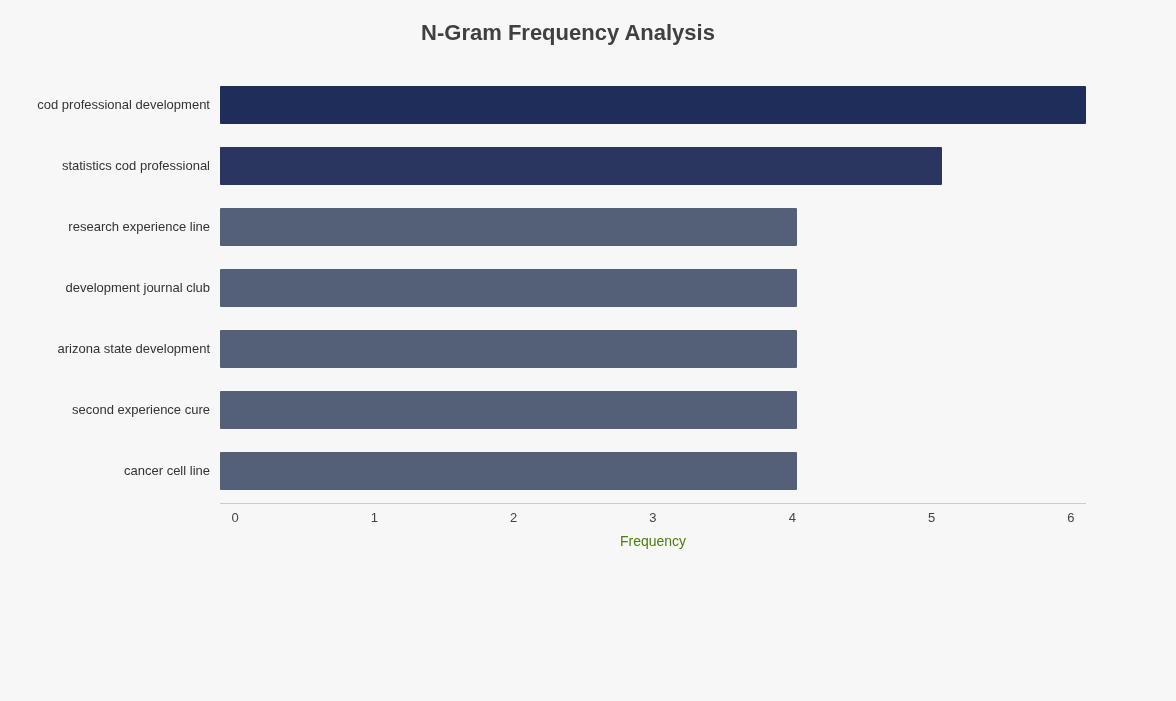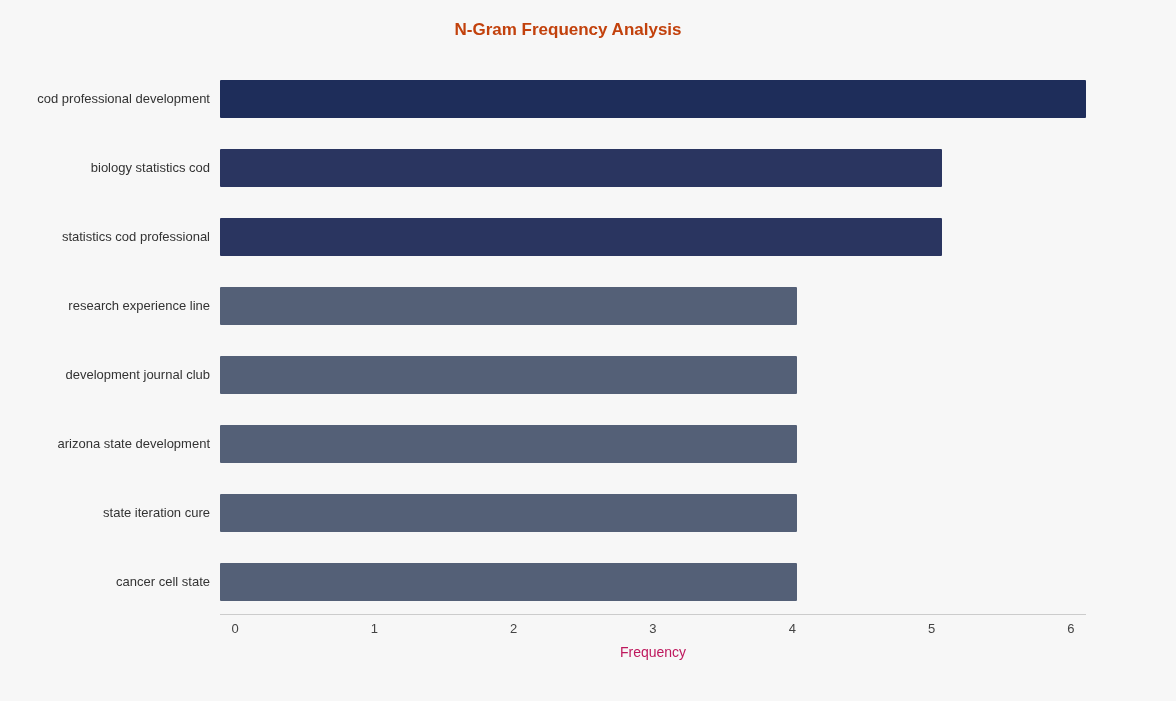--- a/index.html
+++ b/index.html
@@ -14,29 +14,29 @@
     }
     .chart-container {
       width: 1176px;
       height: 701px;
       background: #f7f7f7;
       position: relative;
       padding: 20px 60px 80px 20px;
     }
     .chart-title {
       text-align: center;
-      font-size: 17px;
+      font-size: 22px;
       font-weight: bold;
-      color: #c2410c;
+      color: #404040;
       margin-bottom: 30px;
     }
     .chart-area {
       display: flex;
       flex-direction: column;
-      gap: 12px;
+      gap: 4px;
       position: relative;
       margin-left: 200px;
       margin-right: 30px;
     }
     .bar-row {
       display: flex;
       align-items: center;
       height: 57px;
       position: relative;
     }
@@ -68,66 +68,62 @@
     }
     .x-tick {
       font-size: 13px;
       color: #444;
       text-align: center;
       width: 30px;
     }
     .x-label {
       text-align: center;
       font-size: 14px;
-      color: #be185d;
+      color: #4d7c0f;
       margin-top: 8px;
       margin-left: 200px;
       margin-right: 30px;
     }
   </style>
 </head>
 <body>
 
 <div class="chart-container">
   <div class="chart-title">N-Gram Frequency Analysis</div>
 
   <div style="position:relative;">
 
     <div class="chart-area" id="chart-area">
 
     <div class="bar-row">
           <div class="bar-label">cod professional development</div>
           <div class="bar bar-dark" style="width: 866px;"></div>
         </div>
         <div class="bar-row">
-          <div class="bar-label">biology statistics cod</div>
-          <div class="bar bar-mid" style="width: 721.667px;"></div>
-        </div>
-        <div class="bar-row">
           <div class="bar-label">statistics cod professional</div>
           <div class="bar bar-mid" style="width: 721.667px;"></div>
         </div>
         <div class="bar-row">
           <div class="bar-label">research experience line</div>
           <div class="bar bar-gray" style="width: 577.333px;"></div>
         </div>
         <div class="bar-row">
           <div class="bar-label">development journal club</div>
           <div class="bar bar-gray" style="width: 577.333px;"></div>
         </div>
         <div class="bar-row">
           <div class="bar-label">arizona state development</div>
           <div class="bar bar-gray" style="width: 577.333px;"></div>
         </div>
         <div class="bar-row">
-          <div class="bar-label">state iteration cure</div>
+          <div class="bar-label">second experience cure</div>
           <div class="bar bar-gray" style="width: 577.333px;"></div>
         </div>
         <div class="bar-row">
-          <div class="bar-label">cancer cell state</div>
+          <div class="bar-label">cancer cell line</div>
           <div class="bar bar-gray" style="width: 577.333px;"></div>
         </div>
       </div>
 
     <div class="x-axis" id="x-axis">
     <div class="x-tick">0</div>
         <div class="x-tick">1</div>
         <div class="x-tick">2</div>
         <div class="x-tick">3</div>
         <div class="x-tick">4</div>

